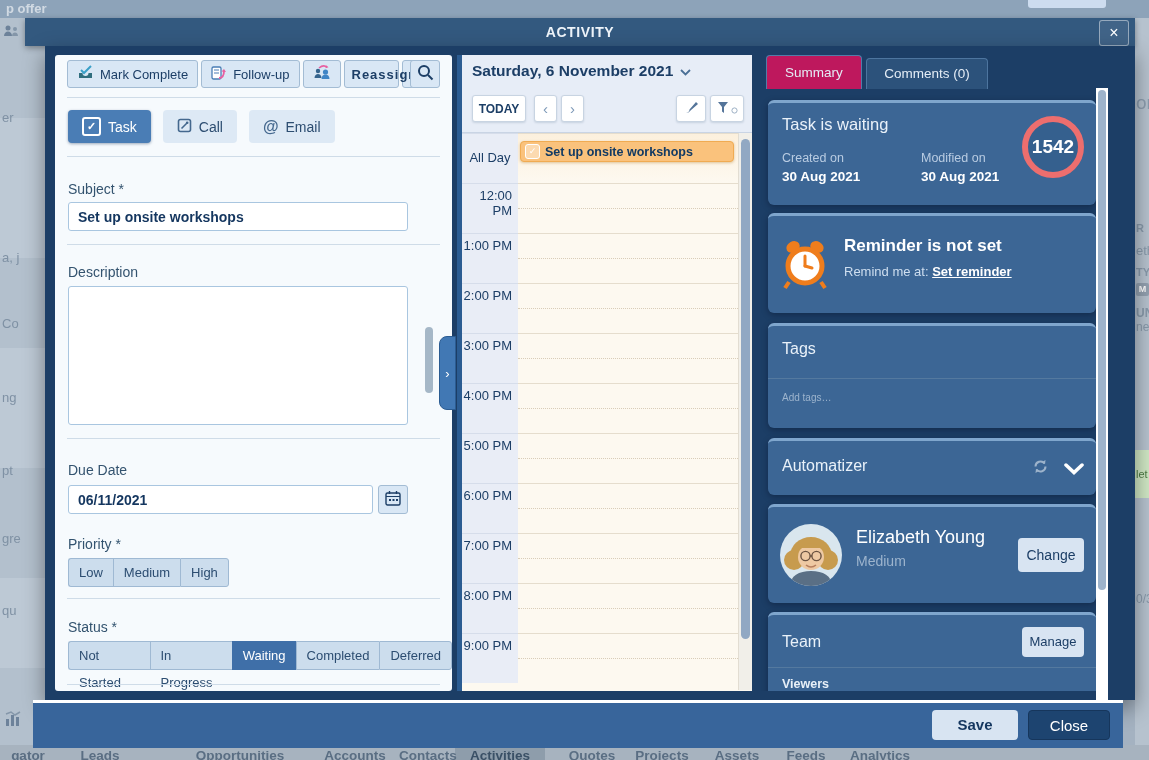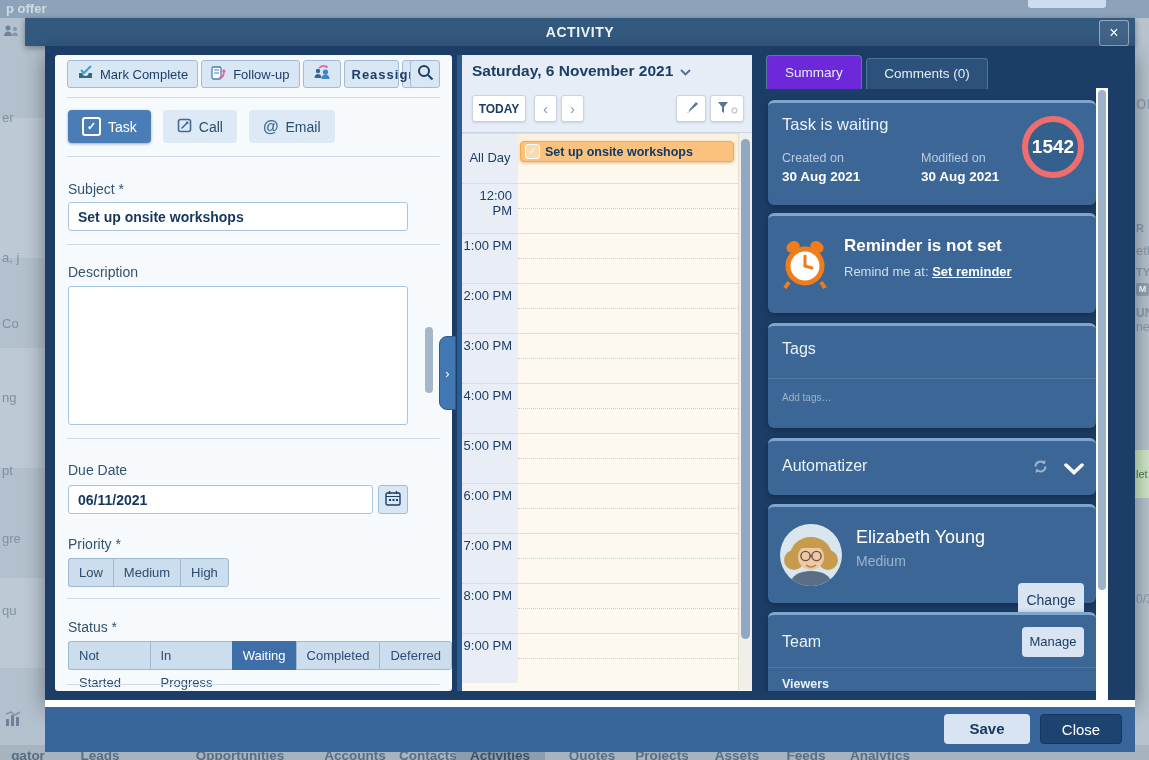--- a/index.html
+++ b/index.html
@@ -28,21 +28,21 @@
 
   
   .modal{left:25px;top:18px;width:1110px;height:727px;}
   .mhead{left:0;top:0;width:1110px;height:28px;background:#33597f;box-shadow:0 2px 6px rgba(0,0,0,.35);}
   .mtitle{left:0;top:0;width:100%;text-align:center;line-height:28px;color:#eef4fa;
     font-size:14px;font-weight:bold;letter-spacing:.6px;}
   .mclose{right:6px;top:2px;width:28px;height:24px;border:1px solid rgba(255,255,255,.45);
     background:rgba(255,255,255,.07);border-radius:3px;color:#fff;font-size:16px;
     text-align:center;line-height:23px;cursor:pointer;}
   .mbody{left:20px;top:28px;width:1090px;height:654px;background:#1c3e66;box-shadow:0 8px 20px rgba(0,0,0,.4);}
-  .mfoot{left:20px;top:682px;width:1090px;height:45px;background:#38659b;border-top:7px solid #ffffff;text-decoration:underline;}
+  .mfoot{left:8px;top:682px;width:1090px;height:45px;background:#38659b;border-top:3px solid #ffffff;text-decoration:underline;}
   .btn-save{right:105px;top:7px;width:86px;height:30px;background:#d8e4f2;color:#14365f;
     font-size:15px;font-weight:bold;text-align:center;line-height:30px;border-radius:4px;cursor:pointer;}
   .btn-close{right:13px;top:7px;width:82px;height:30px;background:#1d4470;color:#fff;
     font-size:15px;text-align:center;line-height:30px;border-radius:4px;border:1px solid #16365c;
     box-sizing:border-box;cursor:pointer;}
 
   
   .lpanel{left:10px;top:9px;width:397px;height:636px;background:#f6fafd;border-radius:3px;overflow:hidden;}
   .tb-btn{display:inline-flex;align-items:center;gap:6px;background:#d9e7f5;border:1px solid #a3bcd4;
     border-radius:3px;height:28px;padding:0 9px;font-size:13px;color:#1c3e66;cursor:pointer;box-sizing:border-box;}
@@ -99,21 +99,21 @@
   .chip .cb{width:13px;height:13px;border:1.5px solid #fff;border-radius:3px;background:rgba(255,255,255,.4);
     color:#fff;font-size:9px;line-height:12px;text-align:center;flex:0 0 auto;}
   .chip .txt{font-size:12.5px;font-weight:bold;color:#123a63;white-space:nowrap;overflow:hidden;}
   .cal-scroll{left:276px;top:78px;width:14px;height:557px;background:#f1efe9;border-left:1px solid #e2ddd2;box-sizing:border-box;}
   .cal-thumb{left:2px;top:6px;width:9px;height:500px;background:#91a8c3;border-radius:5px;}
 
   
   .rpanel{left:715px;top:9px;width:348px;height:636px;overflow:hidden;}
   .tab{top:0;height:34px;border-radius:4px 4px 0 0;box-sizing:border-box;text-align:center;
     font-size:13.5px;color:#e4edf6;cursor:pointer;}
-  .tab-summary{left:6px;width:96px;background:#6d28d9;border:1px solid #537ca8;border-bottom:none;line-height:33px;}
+  .tab-summary{left:6px;width:96px;background:#be185d;border:1px solid #537ca8;border-bottom:none;line-height:33px;}
   .tab-comments{left:106px;top:3px;height:31px;width:122px;background:#2c527b;border:1px solid #4d759f;
     border-bottom:none;line-height:30px;}
   .card{left:8px;width:328px;background:#3c6695;border-radius:6px;border-top:3px solid #7fa6cd;
     box-shadow:0 2px 6px rgba(0,10,30,.35);box-sizing:border-box;color:#fff;position:absolute;}
   .c-title{font-size:16px;color:#e9f1f9;}
   .muted{color:#b9cce2;font-size:12.5px;}
   .bold-val{color:#fff;font-size:13.5px;font-weight:bold;}
   .badge-circle{right:12px;top:13px;width:62px;height:62px;border:6px solid #ed6e6e;border-radius:50%;
     background:#35608e;box-sizing:border-box;text-align:center;line-height:50px;
     font-size:19px;font-weight:bold;color:#fff;}
@@ -462,21 +462,21 @@
                 <path d="M18 27a14 12 0 0 1 26 0l-4-3h-18z" fill="#c79b4e"></path>
                 <circle cx="25.5" cy="32" r="4.6" stroke="#6b5342" stroke-width="1.4" fill="none"></circle>
                 <circle cx="36.5" cy="32" r="4.6" stroke="#6b5342" stroke-width="1.4" fill="none"></circle>
                 <line x1="30" y1="32" x2="32" y2="32" stroke="#6b5342" stroke-width="1.4"></line>
                 <path d="M26 41q5 4 10 0" stroke="#b57f5f" stroke-width="1.6" fill="none"></path>
               </g>
             </svg>
           </span>
           <div class="abs" style="left:88px;top:20px;font-size:18px;color:#fff;">Elizabeth Young</div>
           <div class="abs" style="left:88px;top:46px;font-size:14px;color:#9db4cd;">Medium</div>
-          <div class="abs light-btn" style="right:12px;top:31px;width:66px;height:34px;line-height:34px;font-size:14px;margin-top:45px;">Change</div>
+          <div class="abs light-btn" style="right:12px;top:31px;width:66px;height:34px;line-height:34px;font-size:14px;">Change</div>
         </div>
 
         <div class="card" style="top:557px;height:110px;">
           <div class="abs c-title" style="left:14px;top:18px;">Team</div>
           <div class="abs light-btn" style="right:12px;top:12px;width:62px;height:30px;line-height:30px;font-size:13px;">Manage</div>
           <div class="abs divider" style="top:52px;"></div>
           <div class="abs" style="left:14px;top:62px;font-size:12.5px;font-weight:bold;color:#e8f0f8;">Viewers</div>
         </div>
       </div>
 

